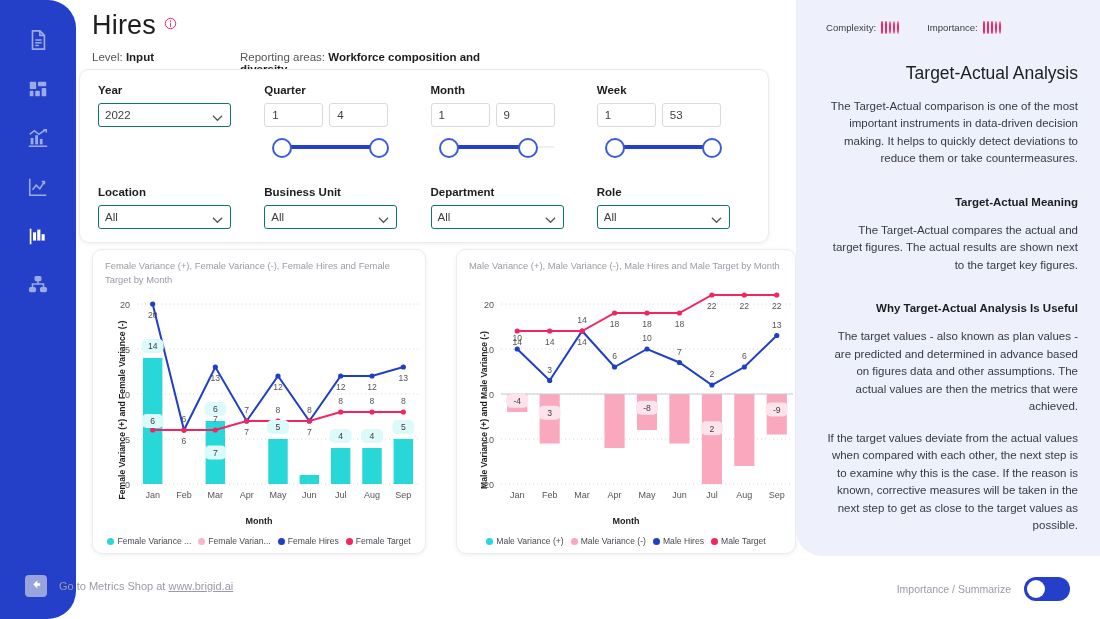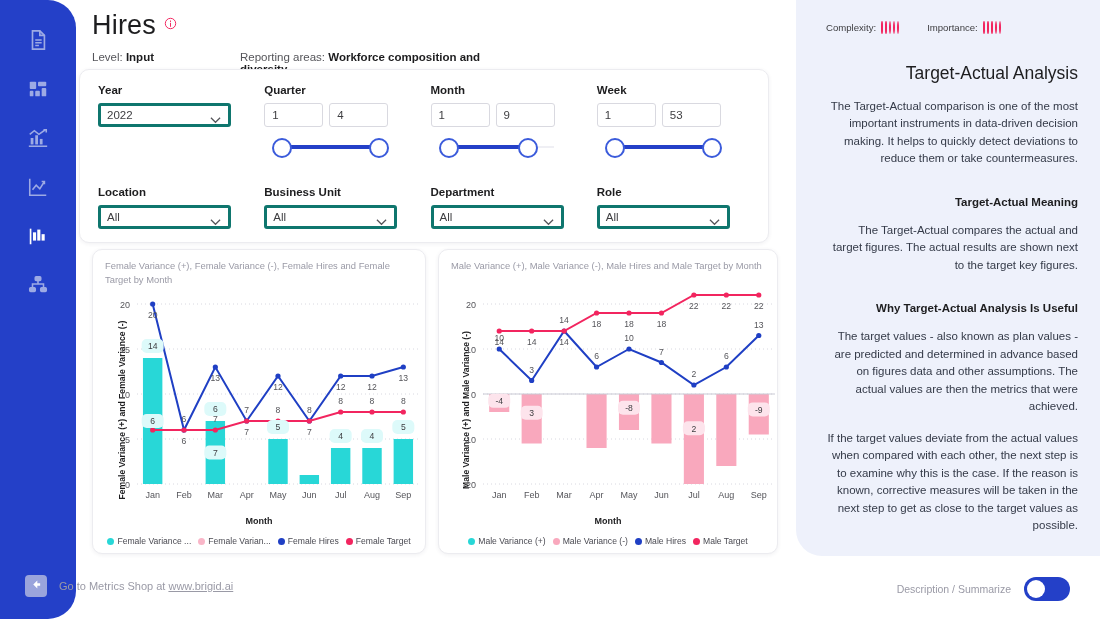--- a/index.html
+++ b/index.html
@@ -48,21 +48,21 @@
     box-shadow: 0 1px 4px rgba(40,40,70,.07);
   }
   .fgrid {
     position: absolute; inset: 0;
     padding: 14px 18px 0 18px;
     display: grid; grid-template-columns: repeat(4, 1fr); gap: 0 13px;
   }
   .fcell { position: relative; }
   .flabel { font-size: 11.5px; font-weight: bold; color: #1d1d1f; margin-bottom: 7px; }
   .fselect {
-    width: 133px; height: 24px; border: 3px solid #0f766e; border-radius: 3px;
+    width: 133px; height: 24px; border: 1px solid #0f766e; border-radius: 3px;
     background: #fff; font-size: 11.5px; color: #3d3d40;
     display: flex; align-items: center; padding: 0 6px; cursor: pointer;
     position: relative;
   }
   .fselect .chev { position: absolute; right: 7px; top: 8px; }
   .range-inputs { display: flex; gap: 6px; }
   .rnum {
     width: 59px; height: 24px; border: 1px solid #d9d9e0; border-radius: 3px;
     font-size: 11.5px; color: #3d3d40; padding: 0 7px;
     display: flex; align-items: center; background: #fff; cursor: text;
@@ -76,21 +76,21 @@
   }
   .row2 { margin-top: 10px; }
 
   
   .chart-card {
     position: absolute; top: 249px; height: 305px;
     background: #fff; border: 1px solid #ececf0; border-radius: 10px;
     box-shadow: 0 1px 4px rgba(40,40,70,.07);
   }
   #card-female { left: 92px; width: 334px; }
-  #card-male   { left: 438px; width: 340px; }
+  #card-male   { left: 456px; width: 340px; }
   .chart-title {
     position: absolute; left: 12px; top: 9px; right: 10px;
     font-size: 9.4px; color: #9a9aa6; line-height: 1.45;
   }
   .plot { position: absolute; left: 0; top: 40px; right: 0; height: 220px; }
   .ylab {
     position: absolute; left: 4px; top: 50%;
     transform: translateY(-50%) rotate(-90deg); transform-origin: center;
     font-size: 8.6px; font-weight: bold; color: #1d1d1f; white-space: nowrap;
   }
@@ -567,19 +567,19 @@
             <path d="M9 3L4 8l5 5V9.5h3.5v-3H9z"></path>
           </svg>
       </span>
     </div>
     <div class="foot-txt">
       <span>Go to Metrics Shop at </span><a href="#">www.brigid.ai</a>
     </div>
   </div>
 
   <div class="footer-right">
-    <div class="f-lbl">Description / Summarize</div>
+    <div class="f-lbl">Importance / Summarize</div>
     <div class="toggle">
       <div class="knob"></div>
     </div>
   </div>
 
 </div>
 
 </body></html>

